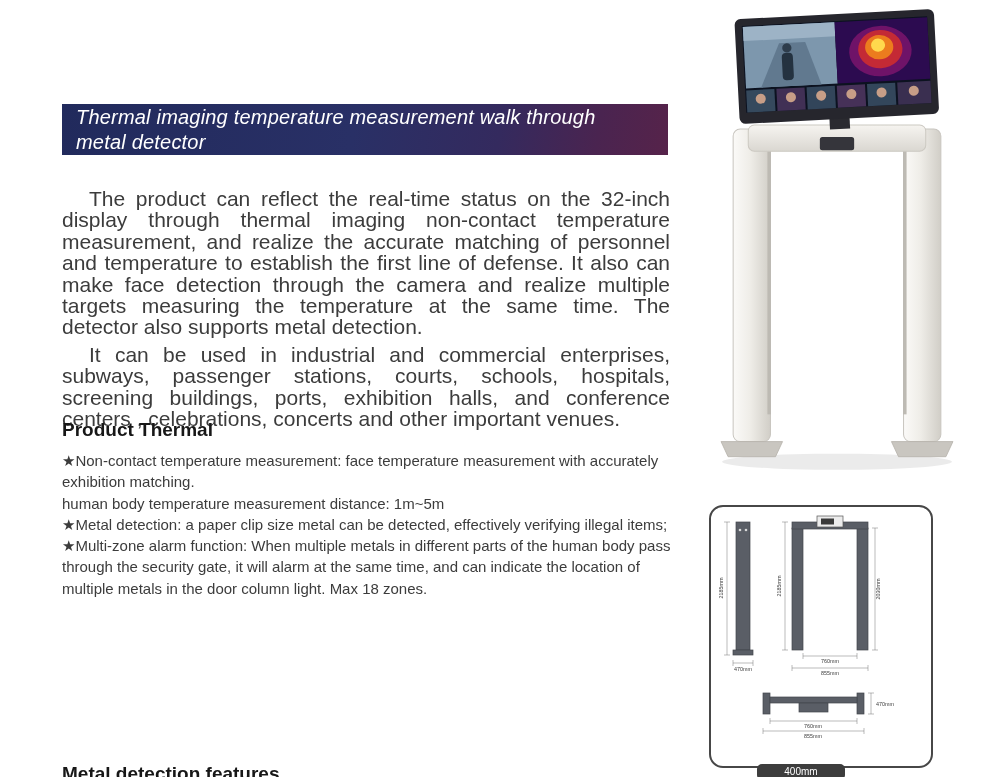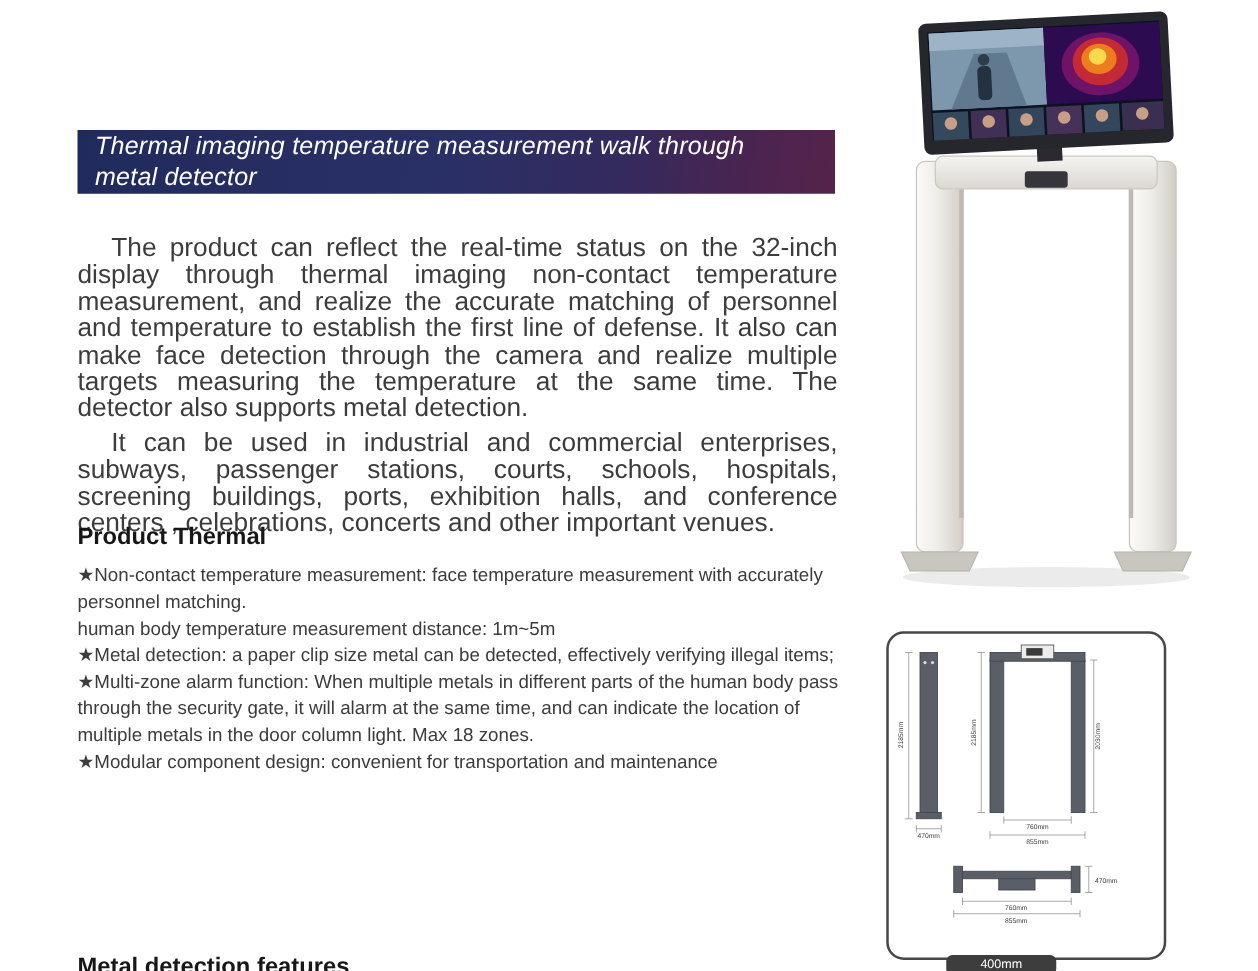--- a/index.html
+++ b/index.html
@@ -49,25 +49,24 @@
     <div class="banner-text">Thermal imaging temperature measurement walk through metal detector</div>
   </div>
 
   <div class="intro-wrap">
     <p>The product can reflect the real-time status on the 32-inch display through thermal imaging non-contact temperature measurement, and realize the accurate matching of personnel and temperature to establish the first line of defense. It also can make face detection through the camera and realize multiple targets measuring the temperature at the same time. The detector also supports metal detection.</p>
     <p>It can be used in industrial and commercial enterprises, subways, passenger stations, courts, schools, hospitals, screening buildings, ports, exhibition halls, and conference centers , celebrations, concerts and other important venues.</p>
   </div>
 
   <h2 class="section-heading heading-features">Product Thermal</h2>
   <div class="feature-list">
-    <p>★Non-contact temperature measurement: face temperature measurement with accurately personnel matching.</p>
+    <p>★Non-contact temperature measurement: face temperature measurement with accurately exhibition matching.</p>
     <p>human body temperature measurement distance: 1m~5m</p>
     <p>★Metal detection:  a paper clip size metal can be detected, effectively verifying illegal items;</p>
     <p>★Multi-zone alarm function: When multiple metals in different parts of the human body pass through the security gate, it will alarm at the same time, and can indicate the location of multiple metals in the door column light. Max 18 zones.</p>
-    <p>★Modular component design: convenient for transportation and maintenance</p>
   </div>
 
   <h2 class="section-heading heading-metal">Metal detection features</h2>
 
   <svg class="photo" viewBox="0 0 256 482">
     <defs>
       <linearGradient id="colG" x1="0" x2="1" y1="0" y2="0">
         <stop offset="0" stop-color="#fbfaf8"></stop>
         <stop offset="0.45" stop-color="#efede8"></stop>
         <stop offset="1" stop-color="#d1cec7"></stop>

